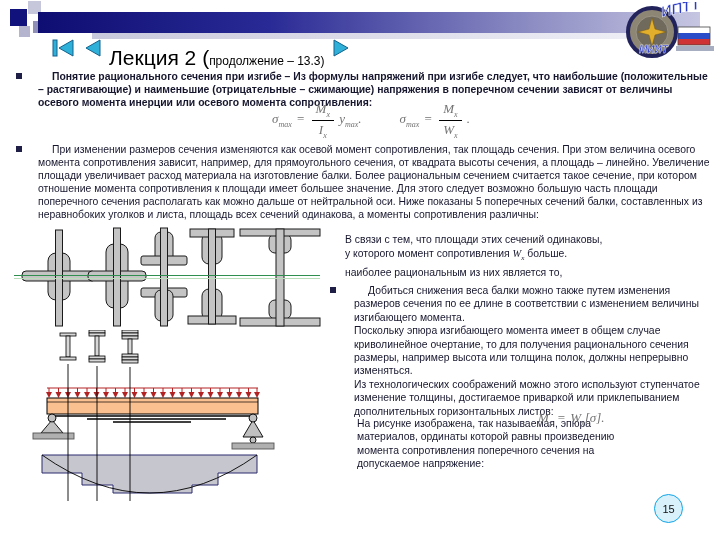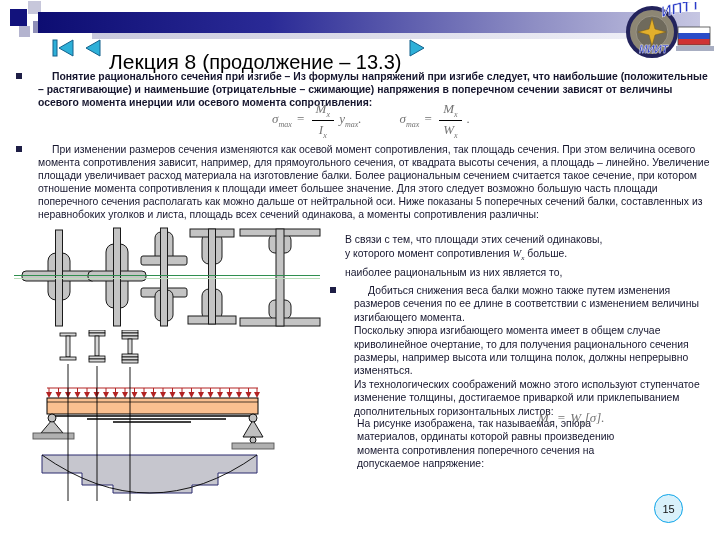--- a/index.html
+++ b/index.html
@@ -16,21 +16,21 @@
           background:linear-gradient(to right,#0d0d72,#2a2a96 35%,#8e8ec4 75%,#c6c6e2);}
   .topbar-shadow{position:absolute;left:92px;top:33px;width:608px;height:6px;
           background:linear-gradient(to right,#c9c9dd,#f2f2f9);}
 
   .logo{position:absolute;left:622px;top:2px;}
 
   
   .title-row{position:absolute;left:52px;top:33px;height:30px;display:flex;align-items:center;gap:7px;}
   .navbtn{border:none;background:transparent;padding:0;margin:0;display:flex;align-items:center;cursor:pointer;}
   .title-main{font-size:21px;color:#000;white-space:pre;}
-  .title-sub{font-size:20px;color:#000;white-space:pre;margin-top:28px;}
+  .title-sub{font-size:12px;color:#000;white-space:pre;margin-top:28px;}
 
   
   .bullet{position:absolute;}
   .bullet .sq{position:absolute;left:0;top:3px;width:6px;height:6px;background:#1e1e46;}
   .bullet p{margin:0 0 0 22px;font-size:10.4px;line-height:13px;}
   .b1{left:16px;top:70px;width:700px;font-weight:bold;}
   .b2{left:16px;top:143px;width:702px;}
   .b3{left:330px;top:284px;width:388px;}
   .b3 p{margin-left:24px;line-height:13.4px;}
   .indent{text-indent:14px;}
@@ -90,21 +90,21 @@
         <rect x="1" y="2" width="4" height="16" fill="#2eb0d8" stroke="#12618c"></rect>
         <path d="M21,2 L7,10 L21,18 Z" fill="#2eb0d8" stroke="#12618c"></path>
       </svg>
     </button>
     <button class="navbtn">
       <svg width="20" height="20" viewBox="0 0 20 20">
         <path d="M18,2 L4,10 L18,18 Z" fill="#2eb0d8" stroke="#12618c"></path>
       </svg>
     </button>
     <h1 style="margin:0;font-weight:normal;display:flex;align-items:baseline;">
-      <span class="title-main">Лекция 8 (</span>
+      <span class="title-main">Лекция 2 (</span>
       <span class="title-sub">продолжение – 13.3)</span>
     </h1>
     <button class="navbtn">
       <svg width="20" height="20" viewBox="0 0 20 20">
         <path d="M2,2 L16,10 L2,18 Z" fill="#2eb0d8" stroke="#12618c"></path>
       </svg>
     </button>
   </div>
 
   <div class="bullet b1">

